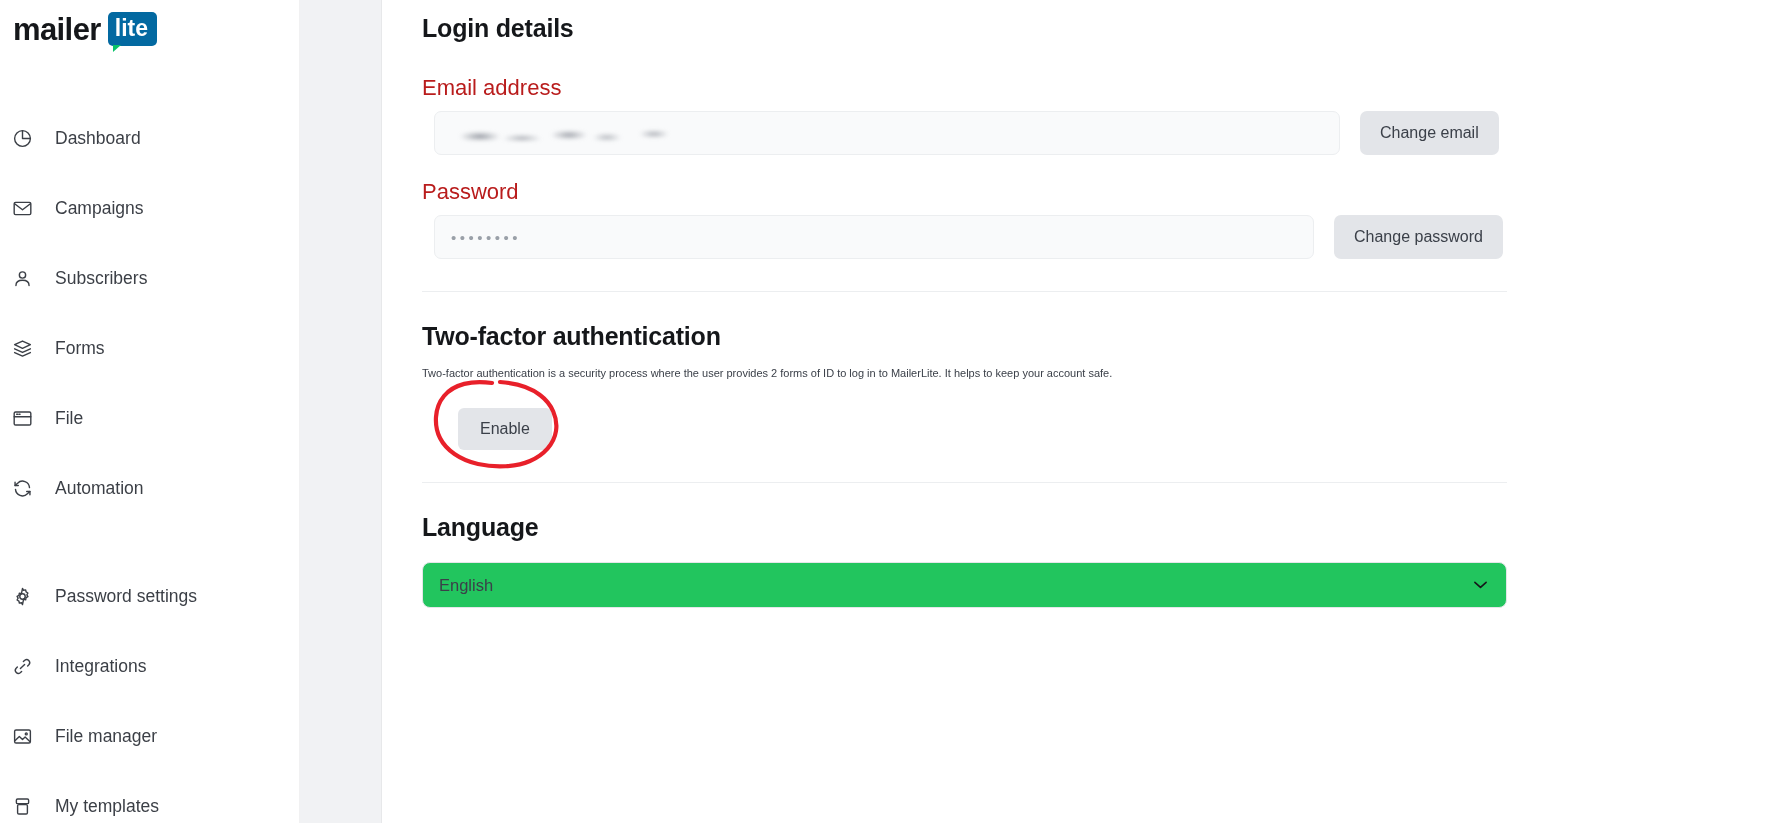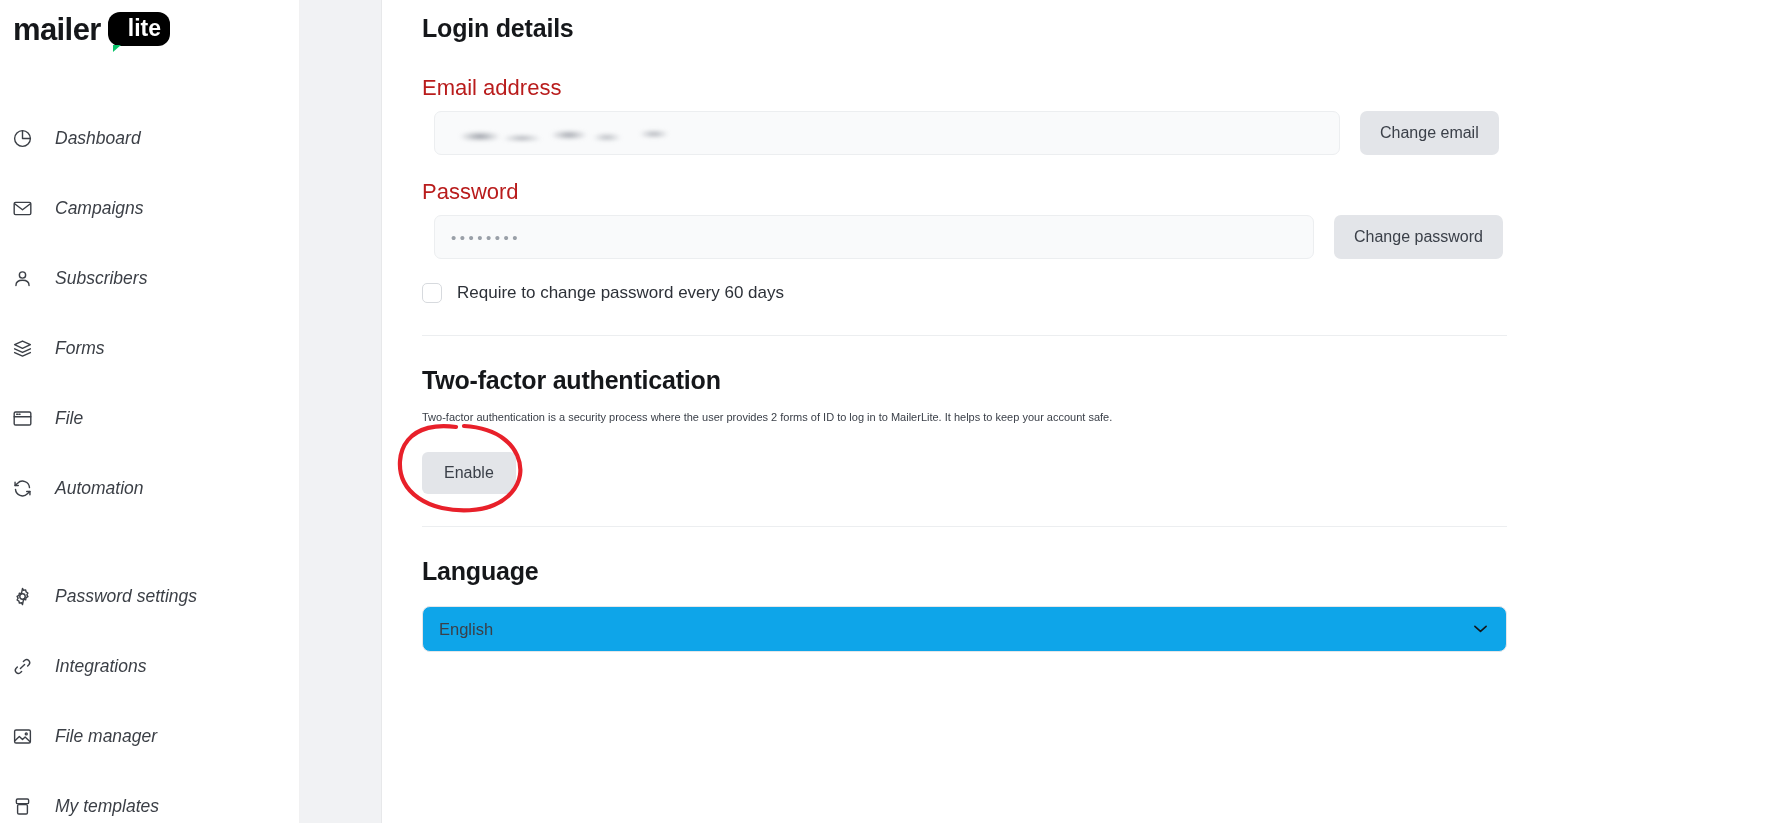--- a/index.html
+++ b/index.html
@@ -32,27 +32,27 @@
   .logo-text {
     font-size: 31px;
     font-weight: 700;
     color: #15171a;
     letter-spacing: -0.6px;
     line-height: 1;
   }
   .logo-badge {
     position: relative;
     margin-left: 7px;
-    background: #000000;
+    background: #0369a1;
     color: #ffffff;
     font-size: 23px;
     font-weight: 700;
     line-height: 1;
-    padding: 5px 9px 6px 20px;
-    border-radius: 12px;
+    padding: 5px 9px 6px 7px;
+    border-radius: 5px;
   }
   .logo-badge::after {
     content: "";
     position: absolute;
     left: 5px;
     bottom: -6px;
     width: 0; height: 0;
     border-left: 8px solid #09c269;
     border-bottom: 7px solid transparent;
   }
@@ -71,21 +71,20 @@
     flex: 0 0 22px;
     color: #3b3f46;
     display: flex; align-items: center; justify-content: center;
   }
   .nav-icon svg { display: block; }
   .nav-label {
     margin-left: 22px;
     font-size: 17.5px;
     color: #3b3f46;
     white-space: nowrap;
-    font-style: italic;
   }
   .nav-gap { height: 38px; }
 
   
   .scrollbar {
     position: absolute;
     left: 299px;
     top: 0;
     width: 19px;
     height: 823px;
@@ -216,36 +215,36 @@
   }
 
   .para {
     font-size: 11px;
     line-height: 1.55;
     color: #3b4049;
     width: 1078px;
     margin: 0 0 26px 0;
   }
 
-  .enable-wrap { position: relative; display: inline-block; }
+  .enable-wrap { position: relative; display: inline-block; margin-left: 36px; }
   .annotation {
     position: absolute;
     left: -30px;
     top: -32px;
     width: 140px;
     height: 100px;
     pointer-events: none;
   }
 
   .select-box {
     width: 1085px;
     height: 46px;
     border: 1px solid #e4e6e9;
     border-radius: 8px;
-    background: #0ea5e9;
+    background: #22c55e;
     display: flex;
     align-items: center;
     justify-content: space-between;
     padding: 0 18px 0 16px;
     font-size: 16.5px;
     color: #3b4049;
     cursor: pointer;
     margin-top: 20px;
   }
   .chev { color: #15171a; display: flex; }
@@ -403,24 +402,20 @@
         <div class="field-label">Password</div>
         <div class="field-row">
           <div class="text-input input-password">
             <span class="dots">••••••••</span>
           </div>
           <button class="btn-grey">Change password</button>
         </div>
       </div>
 
       
-      <div class="checkbox-row">
-        <span class="checkbox"></span>
-        <span class="checkbox-label">Require to change password every 60 days</span>
-      </div>
 
       <div class="divider"></div>
 
       
       <h2 class="section-title">Two-factor authentication</h2>
       <p class="para">Two-factor authentication is a security process where the user provides 2 forms of ID to log in to MailerLite. It helps to keep your account safe.</p>
 
       <div class="enable-wrap">
         <button class="btn-enable">Enable</button>
         <svg class="annotation" viewBox="0 0 140 100" fill="none">

